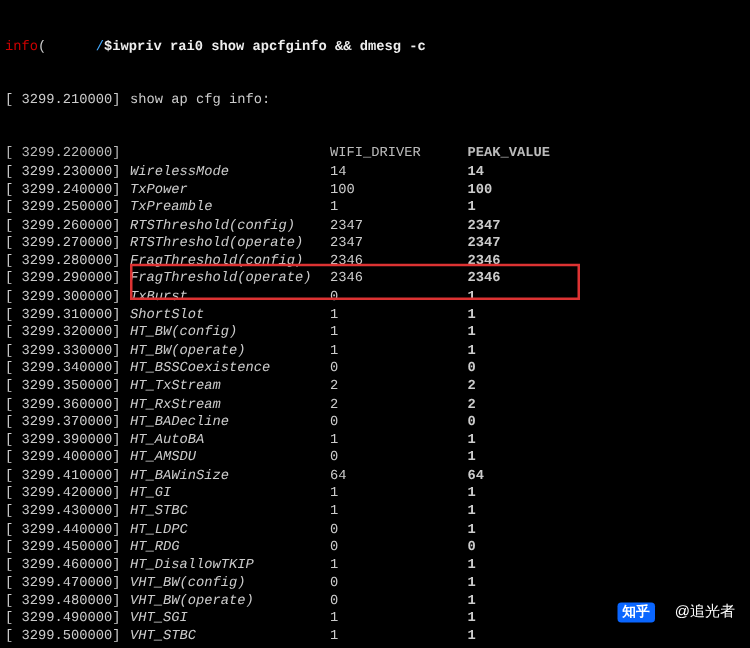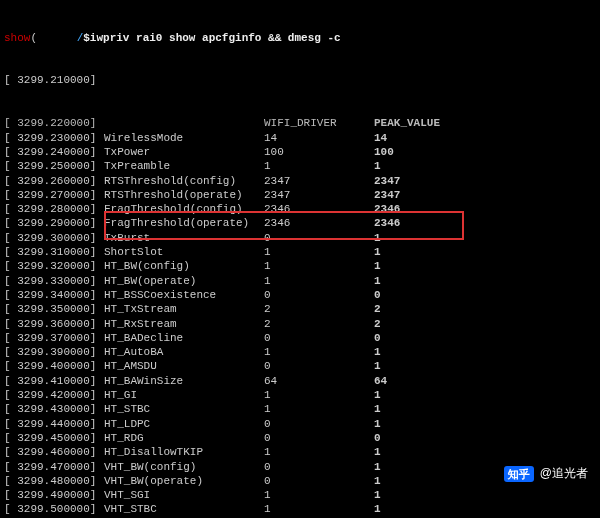--- a/index.html
+++ b/index.html
@@ -14,62 +14,62 @@
       overflow: hidden;
       position: relative;
     }
     .terminal { padding: 2px 4px; white-space: pre; }
     .prompt-line { color: #ccc; }
     .prompt-user { color: #c00; }
     .prompt-path { color: #4af; }
     .prompt-cmd { color: #eee; font-weight: bold; }
     .row { display: flex; }
     .ts { width: 100px; flex-shrink: 0; }
-    .param { width: 160px; flex-shrink: 0; }
+    .param { width: 160px; flex-shrink: 0; font-style: italic; }
     .col1 { width: 110px; flex-shrink: 0; }
     .col2 { width: 80px; flex-shrink: 0; font-weight: bold; }
     .highlight-box {
       position: absolute;
       border: 2px solid #d33;
       left: 104px;
       top: 211px;
       width: 360px;
       height: 29px;
       pointer-events: none;
     }
     .watermark {
       position: absolute;
-      bottom: 36px;
+      bottom: 20px;
       right: 12px;
       color: #fff;
       font-family: Arial, sans-serif;
       font-size: 12px;
       display: flex;
       align-items: center;
-      gap: 6px;
+      gap: 16px;
     }
     .watermark-logo {
       font-weight: bold;
       background: #0a66ff;
       color: #fff;
       padding: 1px 4px;
       border-radius: 3px;
       font-size: 11px;
     }
     #tbody .row:first-child .ts,
     #tbody .row:first-child .param,
     #tbody .row:first-child .col1,
     #tbody .row:first-child .col2 { color: #bbb; }
   </style>
 </head>
 <body>
 
 <div class="terminal">
-  <div class="prompt-line"><span class="prompt-user">show</span><span>(</span>      <span class="prompt-path">/</span><span class="prompt-cmd">$iwpriv rai0 show apcfginfo &amp;&amp; dmesg -c</span></div>
-  <div class="row"><span class="ts">[ 3299.210000]</span></div>
+  <div class="prompt-line"><span class="prompt-user">info</span><span>(</span>      <span class="prompt-path">/</span><span class="prompt-cmd">$iwpriv rai0 show apcfginfo &amp;&amp; dmesg -c</span></div>
+  <div class="row"><span class="ts">[ 3299.210000]</span><span>show ap cfg info:</span></div>
   <div id="tbody"><div class="row"><span class="ts">[ 3299.220000]</span><span class="param"></span><span class="col1">WIFI_DRIVER</span><span class="col2">PEAK_VALUE</span></div><div class="row"><span class="ts">[ 3299.230000]</span><span class="param">WirelessMode</span><span class="col1">14</span><span class="col2">14</span></div><div class="row"><span class="ts">[ 3299.240000]</span><span class="param">TxPower</span><span class="col1">100</span><span class="col2">100</span></div><div class="row"><span class="ts">[ 3299.250000]</span><span class="param">TxPreamble</span><span class="col1">1</span><span class="col2">1</span></div><div class="row"><span class="ts">[ 3299.260000]</span><span class="param">RTSThreshold(config)</span><span class="col1">2347</span><span class="col2">2347</span></div><div class="row"><span class="ts">[ 3299.270000]</span><span class="param">RTSThreshold(operate)</span><span class="col1">2347</span><span class="col2">2347</span></div><div class="row"><span class="ts">[ 3299.280000]</span><span class="param">FragThreshold(config)</span><span class="col1">2346</span><span class="col2">2346</span></div><div class="row"><span class="ts">[ 3299.290000]</span><span class="param">FragThreshold(operate)</span><span class="col1">2346</span><span class="col2">2346</span></div><div class="row"><span class="ts">[ 3299.300000]</span><span class="param">TxBurst</span><span class="col1">0</span><span class="col2">1</span></div><div class="row"><span class="ts">[ 3299.310000]</span><span class="param">ShortSlot</span><span class="col1">1</span><span class="col2">1</span></div><div class="row"><span class="ts">[ 3299.320000]</span><span class="param">HT_BW(config)</span><span class="col1">1</span><span class="col2">1</span></div><div class="row"><span class="ts">[ 3299.330000]</span><span class="param">HT_BW(operate)</span><span class="col1">1</span><span class="col2">1</span></div><div class="row"><span class="ts">[ 3299.340000]</span><span class="param">HT_BSSCoexistence</span><span class="col1">0</span><span class="col2">0</span></div><div class="row"><span class="ts">[ 3299.350000]</span><span class="param">HT_TxStream</span><span class="col1">2</span><span class="col2">2</span></div><div class="row"><span class="ts">[ 3299.360000]</span><span class="param">HT_RxStream</span><span class="col1">2</span><span class="col2">2</span></div><div class="row"><span class="ts">[ 3299.370000]</span><span class="param">HT_BADecline</span><span class="col1">0</span><span class="col2">0</span></div><div class="row"><span class="ts">[ 3299.390000]</span><span class="param">HT_AutoBA</span><span class="col1">1</span><span class="col2">1</span></div><div class="row"><span class="ts">[ 3299.400000]</span><span class="param">HT_AMSDU</span><span class="col1">0</span><span class="col2">1</span></div><div class="row"><span class="ts">[ 3299.410000]</span><span class="param">HT_BAWinSize</span><span class="col1">64</span><span class="col2">64</span></div><div class="row"><span class="ts">[ 3299.420000]</span><span class="param">HT_GI</span><span class="col1">1</span><span class="col2">1</span></div><div class="row"><span class="ts">[ 3299.430000]</span><span class="param">HT_STBC</span><span class="col1">1</span><span class="col2">1</span></div><div class="row"><span class="ts">[ 3299.440000]</span><span class="param">HT_LDPC</span><span class="col1">0</span><span class="col2">1</span></div><div class="row"><span class="ts">[ 3299.450000]</span><span class="param">HT_RDG</span><span class="col1">0</span><span class="col2">0</span></div><div class="row"><span class="ts">[ 3299.460000]</span><span class="param">HT_DisallowTKIP</span><span class="col1">1</span><span class="col2">1</span></div><div class="row"><span class="ts">[ 3299.470000]</span><span class="param">VHT_BW(config)</span><span class="col1">0</span><span class="col2">1</span></div><div class="row"><span class="ts">[ 3299.480000]</span><span class="param">VHT_BW(operate)</span><span class="col1">0</span><span class="col2">1</span></div><div class="row"><span class="ts">[ 3299.490000]</span><span class="param">VHT_SGI</span><span class="col1">1</span><span class="col2">1</span></div><div class="row"><span class="ts">[ 3299.500000]</span><span class="param">VHT_STBC</span><span class="col1">1</span><span class="col2">1</span></div><div class="row"><span class="ts">[ 3299.510000]</span><span class="param">VHT_BW_SIGNAL</span><span class="col1">0</span><span class="col2">0</span></div></div>
   
   
 </div>
 
 <div class="highlight-box"></div>
 
 <div class="watermark">
   <span class="watermark-logo">知乎</span>
   <span>@追光者</span>

